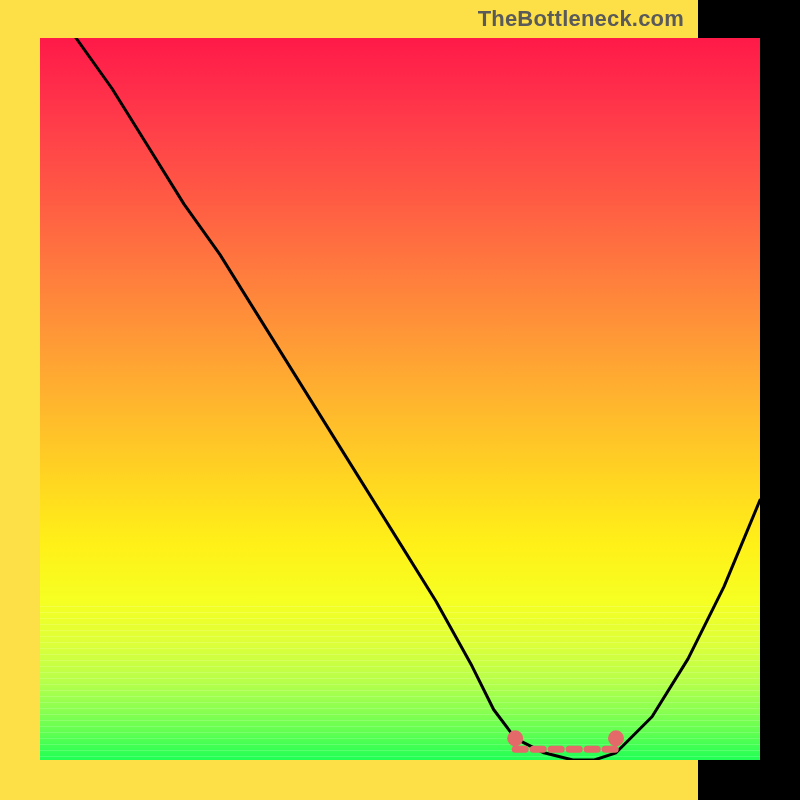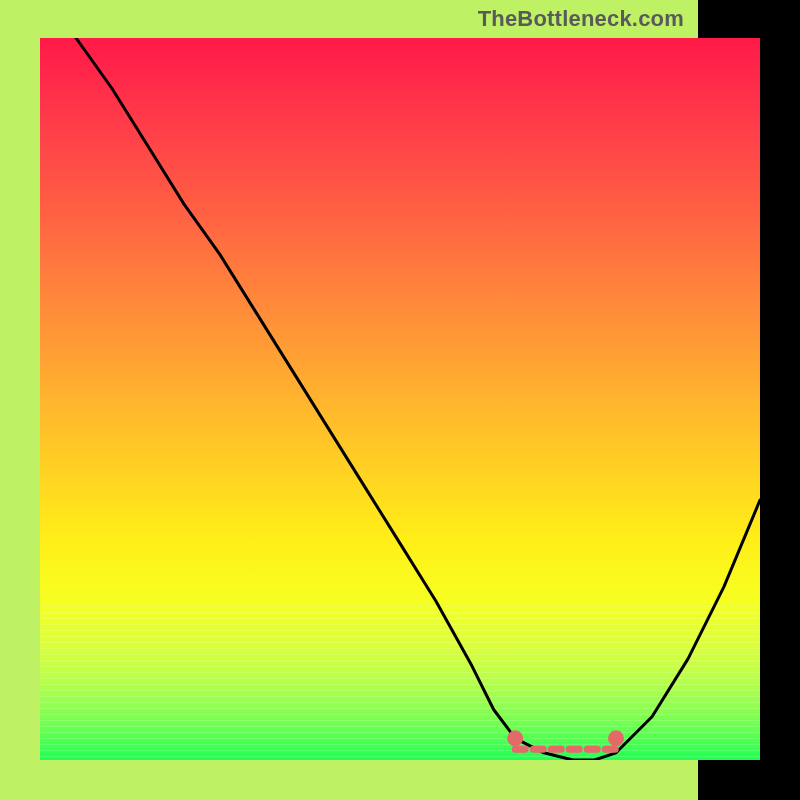--- a/index.html
+++ b/index.html
@@ -1,21 +1,21 @@
 <!DOCTYPE html>
 <html><head>
 <meta charset="utf-8">
 <style>
   * { margin: 0; padding: 0; box-sizing: border-box; }
   html, body { width: 800px; height: 800px; background: #000; overflow: hidden; }
   .frame {
     position: relative;
     width: 698px;
     height: 800px;
-    background: #bef264;
+    background: #fde047;
   }
   .attribution {
     position: absolute;
     top: 6px;
     right: 14px;
     font-family: Arial, Helvetica, sans-serif;
     font-size: 22px;
     font-weight: 600;
     color: #5a5a5a;
     letter-spacing: 0.2px;

